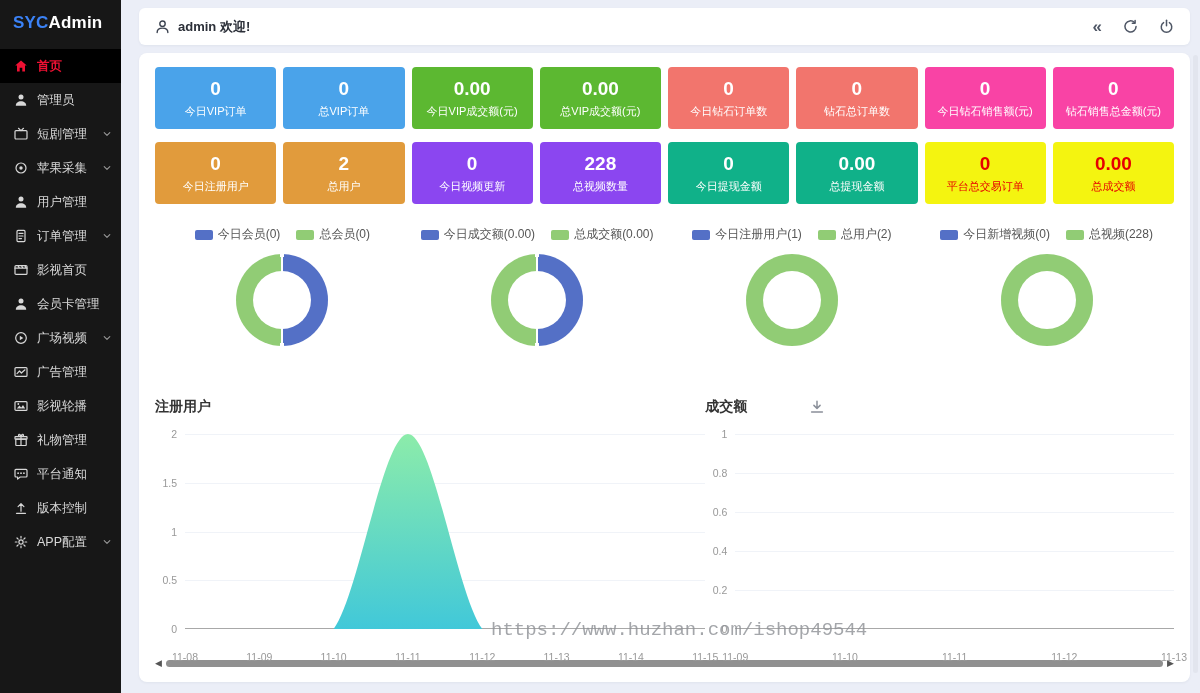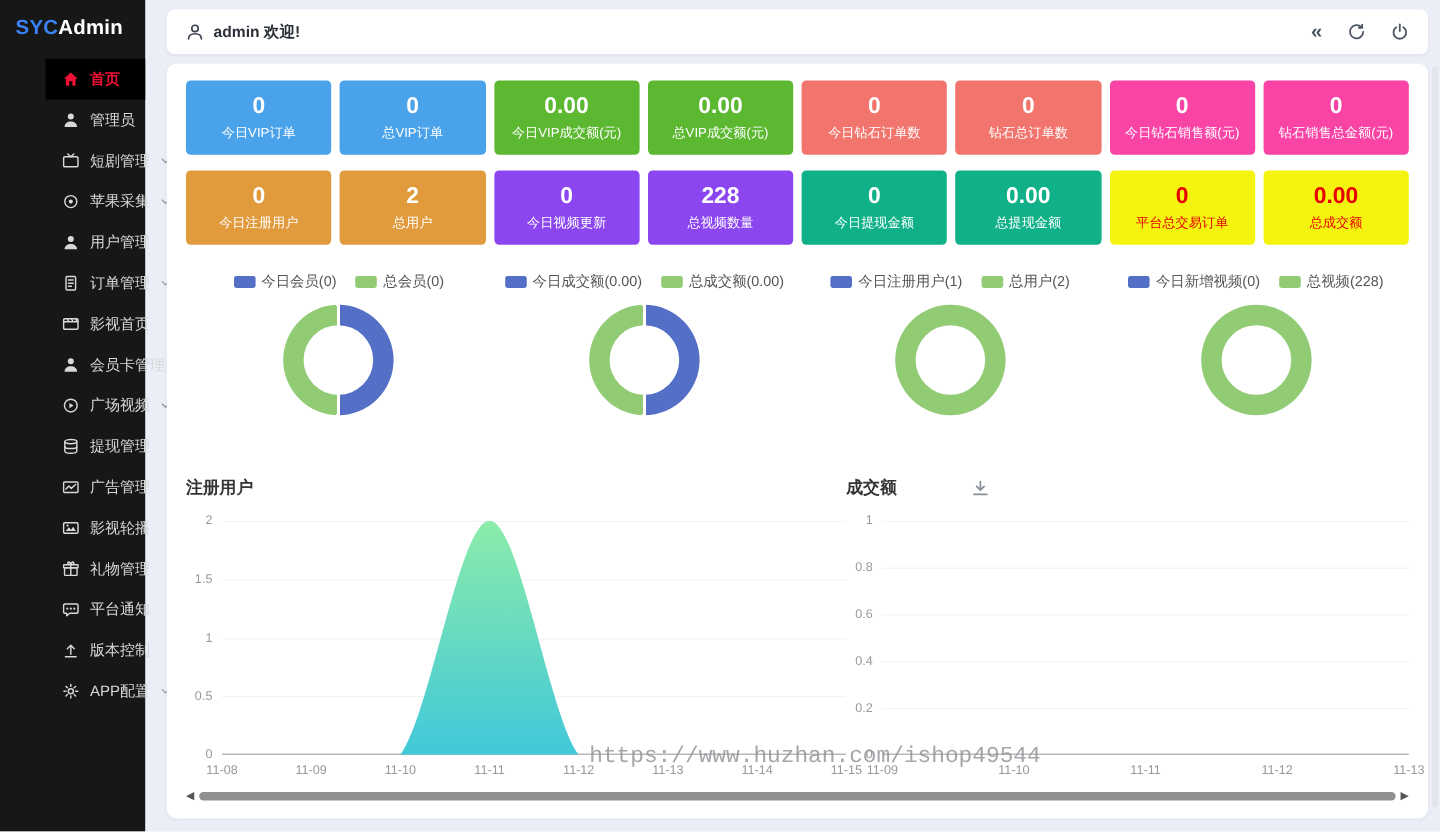--- a/index.html
+++ b/index.html
@@ -8,21 +8,21 @@
     width:1200px; height:693px; overflow:hidden;
     display:flex;
     background:#ebeef7;
     font-family:"Liberation Sans", sans-serif;
   }
   
   .sidebar { width:121px; flex-shrink:0; background:#171717; color:#d8d8d8; }
   .logo { padding:13px 0 12px 13px; font-size:17px; font-weight:bold; letter-spacing:.2px; white-space:nowrap; }
   .logo .brand { color:#3b82f6; }
   .logo .suffix { color:#ffffff; }
-  .menu { margin-top:4px;padding-left:38px; }
+  .menu { margin-top:4px; }
   .menu-item { height:34px; display:flex; align-items:center; gap:9px;
     padding:0 10px 0 14px; font-size:12.5px; cursor:pointer; color:#d8d8d8; }
   .menu-item.active { background:#000000; color:#ee1133; font-weight:bold; }
   .menu-item .icon { width:14px; height:14px; display:flex; flex-shrink:0; }
   .menu-item .icon svg { width:14px; height:14px; }
   .menu-item .mi-label { white-space:nowrap; }
   .menu-item .arrow { margin-left:auto; color:#9a9a9a; display:flex; }
   
   .main { flex:1; min-width:0; display:flex; flex-direction:column; padding:8px 10px 15px 18px; }
   .topbar { background:#fff; border-radius:6px; height:37px; flex-shrink:0;
@@ -55,21 +55,21 @@
   .chart-title { font-weight:bold; font-size:14px; color:#333; display:flex; align-items:center; }
   .chart-title .dl { margin-left:62px; color:#8a8f99; display:flex; cursor:pointer; }
   .chart-body { display:flex; margin-top:18px; }
   .ylabels { width:30px; position:relative; flex-shrink:0; }
   .ylabel { position:absolute; right:8px; transform:translateY(-50%); font-size:10.5px; color:#999; }
   .plotarea { flex:1; position:relative; height:195px; }
   .gridline { position:absolute; left:0; right:0; height:1px; background:#f0f3f8; }
   .axisline { position:absolute; left:0; right:0; bottom:0; height:1px; background:#a8a8a8; }
   .series-svg { position:absolute; left:0; top:0; width:100%; height:100%; }
   .xlabels { position:relative; height:18px; margin-left:30px; margin-top:4px; }
-  .xlabel { position:absolute; transform:translateX(-50%); top:3px; font-size:10.5px; color:#999; white-space:nowrap; }
+  .xlabel { position:absolute; transform:translateX(-50%); top:18px; font-size:10.5px; color:#999; white-space:nowrap; }
   
   .watermark { position:absolute; left:352px; top:566px; pointer-events:none;
     font-family:"Liberation Mono", monospace; font-size:19px; color:#8e9196; opacity:.8; white-space:nowrap; }
   .hscroll { display:flex; align-items:center; margin-top:auto; padding:8px 0 8px; gap:4px; }
   .hscroll .arrowglyph { font-size:9px; color:#555; line-height:1; cursor:pointer; }
   .hscroll .track { flex:1; height:7px; background:#909090; border-radius:4px; cursor:pointer; }
   .vscroll { position:fixed; right:2px; top:55px; bottom:20px; width:5px; background:#e2e5ee; border-radius:3px; }
 </style>
 </head>
 <body>
@@ -171,30 +171,20 @@
             <circle cx="7" cy="7" r="5.3" fill="none" stroke="currentColor" stroke-width="1.2" stroke-linecap="round" stroke-linejoin="round"></circle>
             <path d="M5.8 4.8 L9.3 7 L5.8 9.2 Z" fill="currentColor"></path>
           </svg>
         </span>
         <span class="mi-label">广场视频</span>
         <span class="arrow">
           <svg width="8" height="8" viewBox="0 0 8 8">
             <path d="M1.2 2.7 L4 5.4 L6.8 2.7" fill="none" stroke="currentColor" stroke-width="1.1" stroke-linecap="round" stroke-linejoin="round"></path>
           </svg>
         </span>
-      </div>
-      <div class="menu-item">
-        <span class="icon">
-          <svg viewBox="0 0 14 14">
-            <ellipse cx="7" cy="3" rx="5" ry="1.8" fill="none" stroke="currentColor" stroke-width="1.2" stroke-linecap="round" stroke-linejoin="round"></ellipse>
-            <path d="M2 3 L2 10.8 C2 11.9 4.2 12.7 7 12.7 C9.8 12.7 12 11.9 12 10.8 L12 3" fill="none" stroke="currentColor" stroke-width="1.2" stroke-linecap="round" stroke-linejoin="round"></path>
-            <path d="M2 7 C2 8 4.2 8.8 7 8.8 C9.8 8.8 12 8 12 7" fill="none" stroke="currentColor" stroke-width="1.2" stroke-linecap="round" stroke-linejoin="round"></path>
-          </svg>
-        </span>
-        <span class="mi-label">提现管理</span>
       </div>
       <div class="menu-item">
         <span class="icon">
           <svg viewBox="0 0 14 14">
             <rect x="1" y="2.6" width="12" height="8.8" rx="1" fill="none" stroke="currentColor" stroke-width="1.2" stroke-linecap="round" stroke-linejoin="round"></rect>
             <path d="M3 8.6 L5.5 6 L7.4 8 L11 4.8" fill="none" stroke="currentColor" stroke-width="1.2" stroke-linecap="round" stroke-linejoin="round"></path>
           </svg>
         </span>
         <span class="mi-label">广告管理</span>
       </div>

